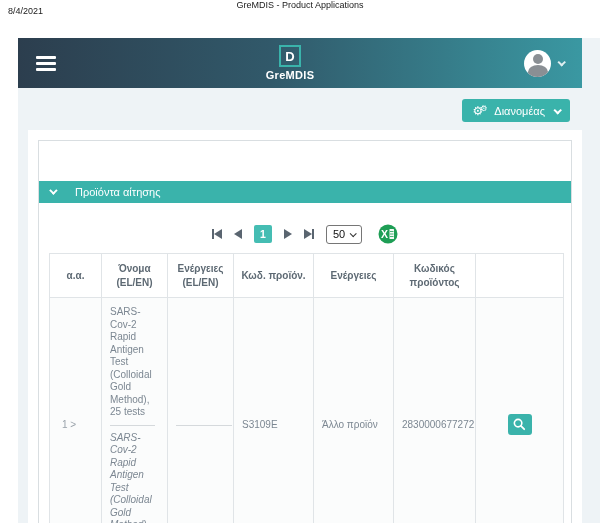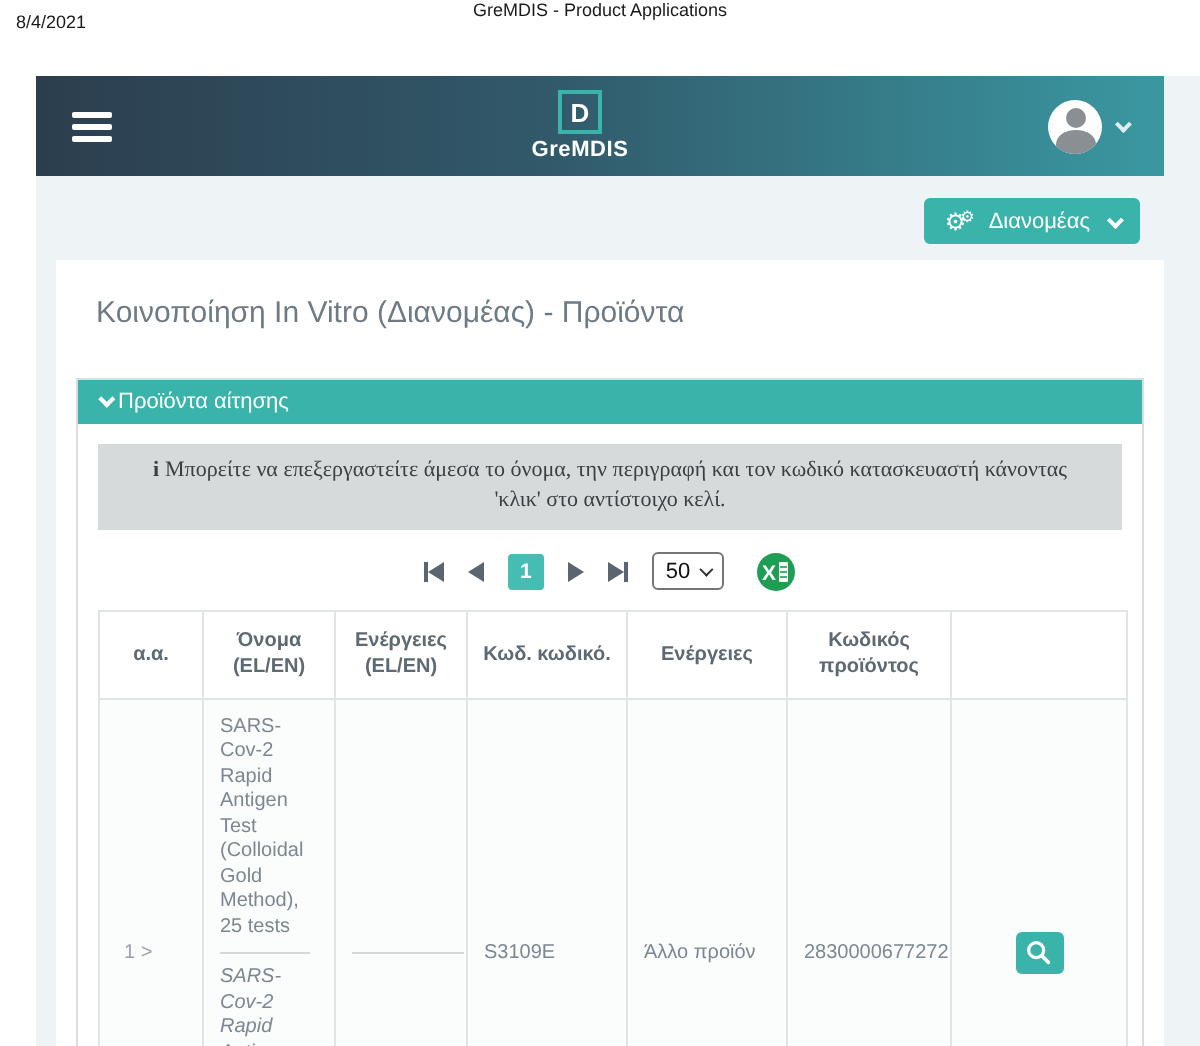--- a/index.html
+++ b/index.html
@@ -41,21 +41,21 @@
   .gears { font-size:12px; line-height:1; }
   .gears .small { font-size:8px; vertical-align:top; margin-left:-3px; }
   .btn-actions .chev { color:#fff; margin-left:2px; }
 
   
   .card { background:#fff; margin:8px 18px 0 10px; padding:10px 10px 12px 10px; min-height:397px; }
   .page-title { color:#6e7b85; font-size:15px; margin:8px 0 24px 10px; font-weight:400; }
 
   .panel { border:1px solid #d9dee1; }
   .panel-header { background:#3ab3ab; color:#fff; height:22px; display:flex; align-items:center;
-                  gap:4px; padding:0 10px; font-size:11px; cursor:pointer; }
+                  gap:20px; padding:0 10px; font-size:11px; cursor:pointer;margin-top:40px; }
   .panel-header .chev { color:#fff; transform:rotate(45deg) translateY(-2px); }
   .panel-body { padding:10px; }
 
   .info-box { background:#d7dadb; padding:6px 24px; text-align:center;
               font-family:"Liberation Serif", serif; font-size:11px; color:#3a3f44; line-height:1.4; }
   .info-box b { margin-right:3px; }
 
   
   .pagination { display:flex; align-items:center; justify-content:center; gap:12px; margin:11px 0 9px 0; }
   .pg-ctl { display:flex; align-items:center; cursor:pointer; }
@@ -119,33 +119,29 @@
 
   <div class="actions-row">
     <button class="btn-actions">
       <span class="gears">⚙<span class="small">⚙</span></span>
       <span>Διανομέας</span>
       <span class="chev"></span>
     </button>
   </div>
 
   <div class="card">
-    <h1 class="page-title">Κοινοποίηση In Vitro (Διανομέας) - Προϊόντα</h1>
 
     <div class="panel">
       <div class="panel-header">
         <span class="chev"></span>
         <span>Προϊόντα αίτησης</span>
       </div>
 
       <div class="panel-body">
 
-        <div class="info-box">
-          <b>i</b><span>Μπορείτε να επεξεργαστείτε άμεσα το όνομα, την περιγραφή και τον κωδικό κατασκευαστή κάνοντας 'κλικ' στο αντίστοιχο κελί.</span>
-        </div>
 
         <div class="pagination">
           <span class="pg-ctl">
               <span class="pg-bar"></span>
               <span class="tri-l"></span>
             </span>
           <span class="pg-ctl">
               <span class="tri-l"></span>
             </span>
           <span class="pg-current">1</span>
@@ -182,21 +178,21 @@
               <col style="width:82px">
               <col style="width:88px">
           </colgroup>
           <thead>
             <tr>
               <th>α.α.</th>
               <th>Όνομα
 (EL/EN)</th>
               <th>Ενέργειες
 (EL/EN)</th>
-              <th>Κωδ. κωδικό.</th>
+              <th>Κωδ. προϊόν.</th>
               <th>Ενέργειες</th>
               <th>Κωδικός
 προϊόντος</th>
               <th></th>
             </tr>
           </thead>
           <tbody>
             <tr>
               <td class="cell-index">1 &gt;</td>
               <td class="cell-name cell-edit">

